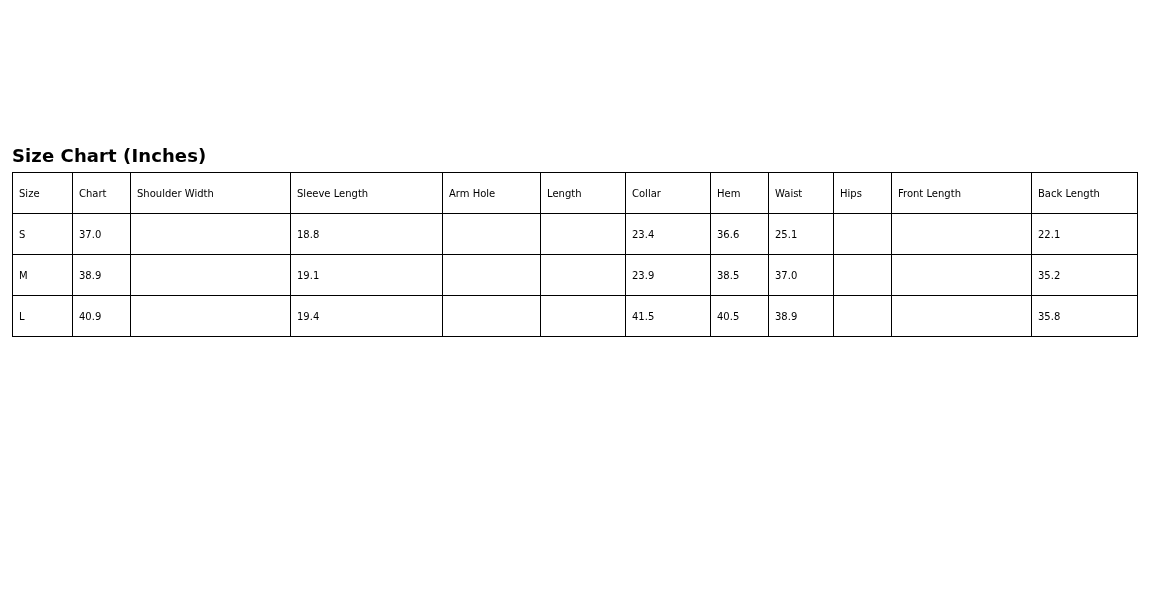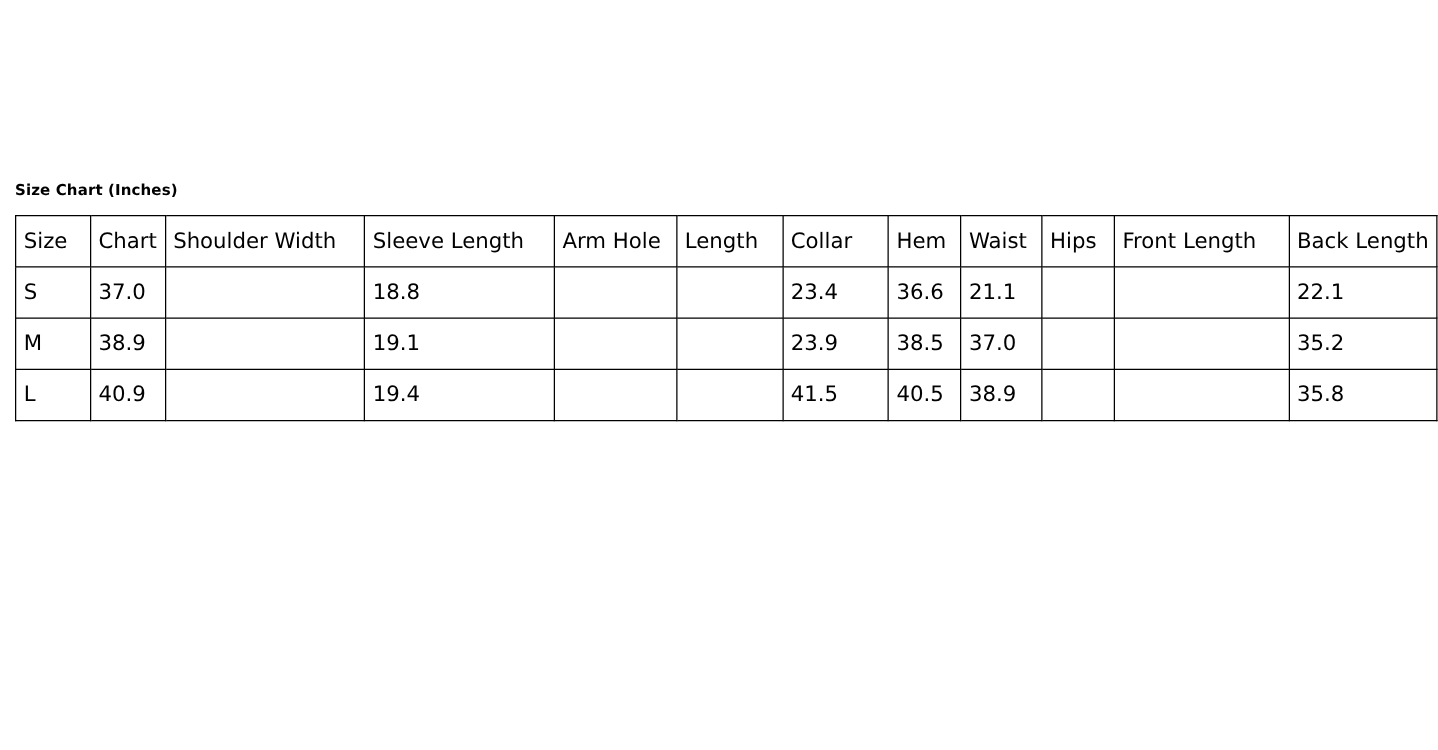--- a/index.html
+++ b/index.html
@@ -19,34 +19,34 @@
     position: absolute;
     left: 0;
     top: 0;
     width: 1150px;
     height: 600px;
   }
   .chart-title {
     position: absolute;
     left: 12px;
     top: 145px;
-    font-size: 12px;
+    font-size: 18px;
     font-weight: bold;
     letter-spacing: 0.1px;
     white-space: nowrap;
   }
   .table-wrap {
     position: absolute;
     left: 12px;
     top: 172px;
   }
   table.size-table {
     border-collapse: collapse;
     table-layout: fixed;
-    font-size: 17px;
+    font-size: 10px;
     font-weight: normal;
   }
   table.size-table td,
   table.size-table th {
     border: 1px solid #000000;
     height: 40px;
     padding: 0 6px;
     text-align: left;
     vertical-align: middle;
     font-weight: normal;
@@ -109,21 +109,21 @@
       <tbody>
         <tr>
           <td>S</td>
           <td>37.0</td>
           <td></td>
           <td>18.8</td>
           <td></td>
           <td></td>
           <td>23.4</td>
           <td>36.6</td>
-          <td>21.1</td>
+          <td>25.1</td>
           <td></td>
           <td></td>
           <td>22.1</td>
         </tr>
         <tr>
           <td>M</td>
           <td>38.9</td>
           <td></td>
           <td>19.1</td>
           <td></td>

